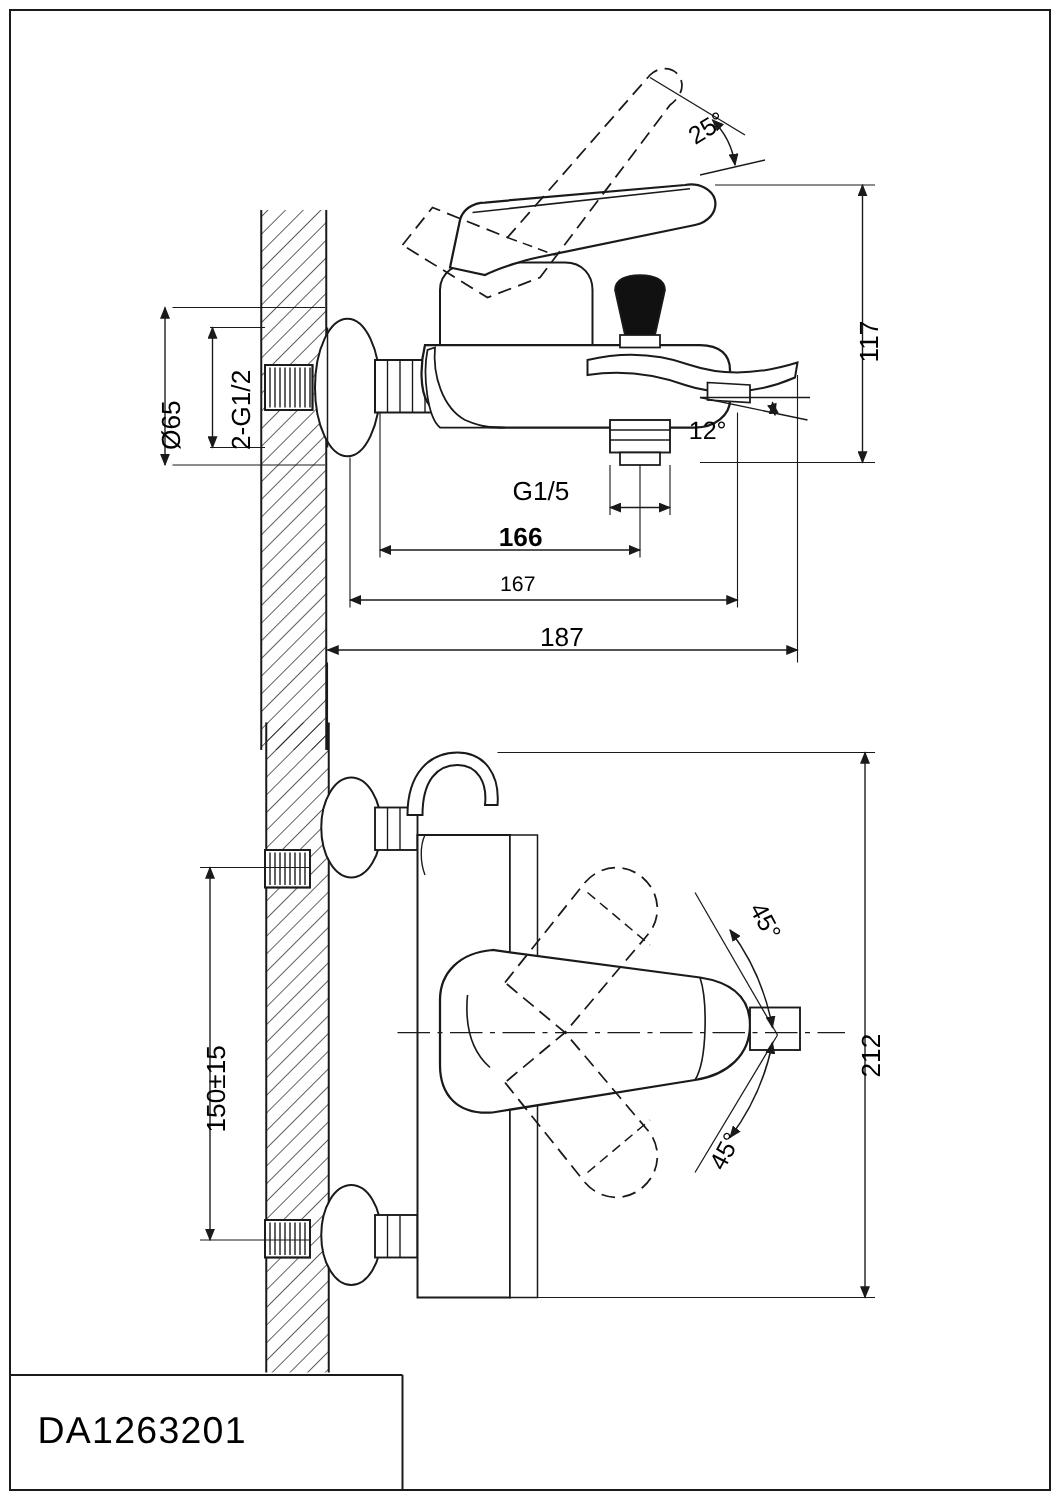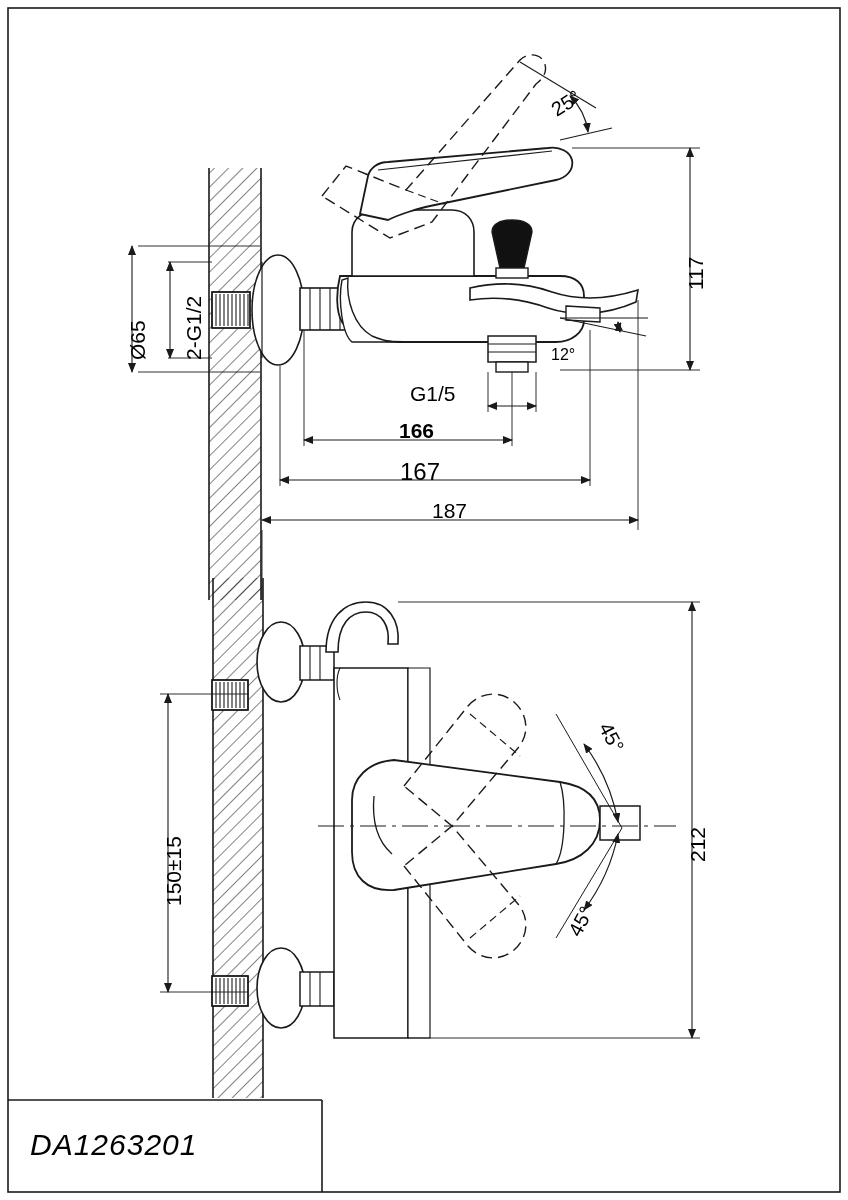--- a/index.html
+++ b/index.html
@@ -1,21 +1,21 @@
 <!DOCTYPE html>
 <html><head>
 <meta charset="utf-8">
 <style>
   html,body{margin:0;padding:0;background:#ffffff;}
   body{font-family:"Liberation Sans",sans-serif;}
   #sheet{position:relative;width:848px;height:1200px;background:#fff;overflow:hidden;}
   #sheet svg{position:absolute;left:0;top:0;}
   .lbl{position:absolute;font-family:"Liberation Sans",sans-serif;color:#000;white-space:nowrap;}
   .rot90{transform:rotate(-90deg);transform-origin:0 0;}
-  .partno{font-size:30px;letter-spacing:1px;font-style:italic;}
+  .partno{font-size:30px;letter-spacing:1px;}
 </style>
 </head>
 <body>
 
 <div id="sheet">
 
   <svg width="848" height="1200" viewBox="0 0 848 1200">
     <defs>
       <marker id="ar" markerWidth="10" markerHeight="8" refX="9" refY="4" orient="auto" markerUnits="userSpaceOnUse">
         <path d="M0,0 L10,4 L0,8 z" fill="#1a1a1a"></path>
@@ -208,27 +208,27 @@
   <div class="lbl rot90" style="left:126px; top:360px; font-size:21px;">Ø65</div>
 
   <div class="lbl rot90" style="left:182px; top:360px; font-size:21px;">2-G1/2</div>
 
   <div class="lbl rot90" style="left:684px; top:290px; font-size:21px;">117</div>
 
   <div class="lbl" style="left:410px; top:382px; font-size:21px;">G1/5</div>
 
   <div class="lbl" style="left:399px; top:419px; font-size:21px;font-weight:bold;">166</div>
 
-  <div class="lbl" style="left:400px; top:458px; font-size:24px;">167</div>
+  <div class="lbl" style="left:400px; top:458px; font-size:17px;">167</div>
 
   <div class="lbl" style="left:402px; top:499px; font-size:21px;margin-left:30px;">187</div>
 
   <div class="lbl" style="left:551px; top:92px; font-size:20px; transform:rotate(-32deg);">25°</div>
 
-  <div class="lbl" style="left:551px; top:346px; font-size:16px;">12°</div>
+  <div class="lbl" style="left:551px; top:334px; font-size:20px;">12°</div>
 
   <div class="lbl rot90" style="left:162px; top:906px; font-size:21px;">150±15</div>
 
   <div class="lbl rot90" style="left:686px; top:862px; font-size:21px;">212</div>
 
   <div class="lbl" style="left:596px; top:726px; font-size:20px; transform:rotate(62deg);">45°</div>
 
   <div class="lbl" style="left:566px; top:910px; font-size:20px; transform:rotate(-62deg);">45°</div>
 
   <div class="lbl partno" style="left:30px; top:1128px;">DA1263201</div>

